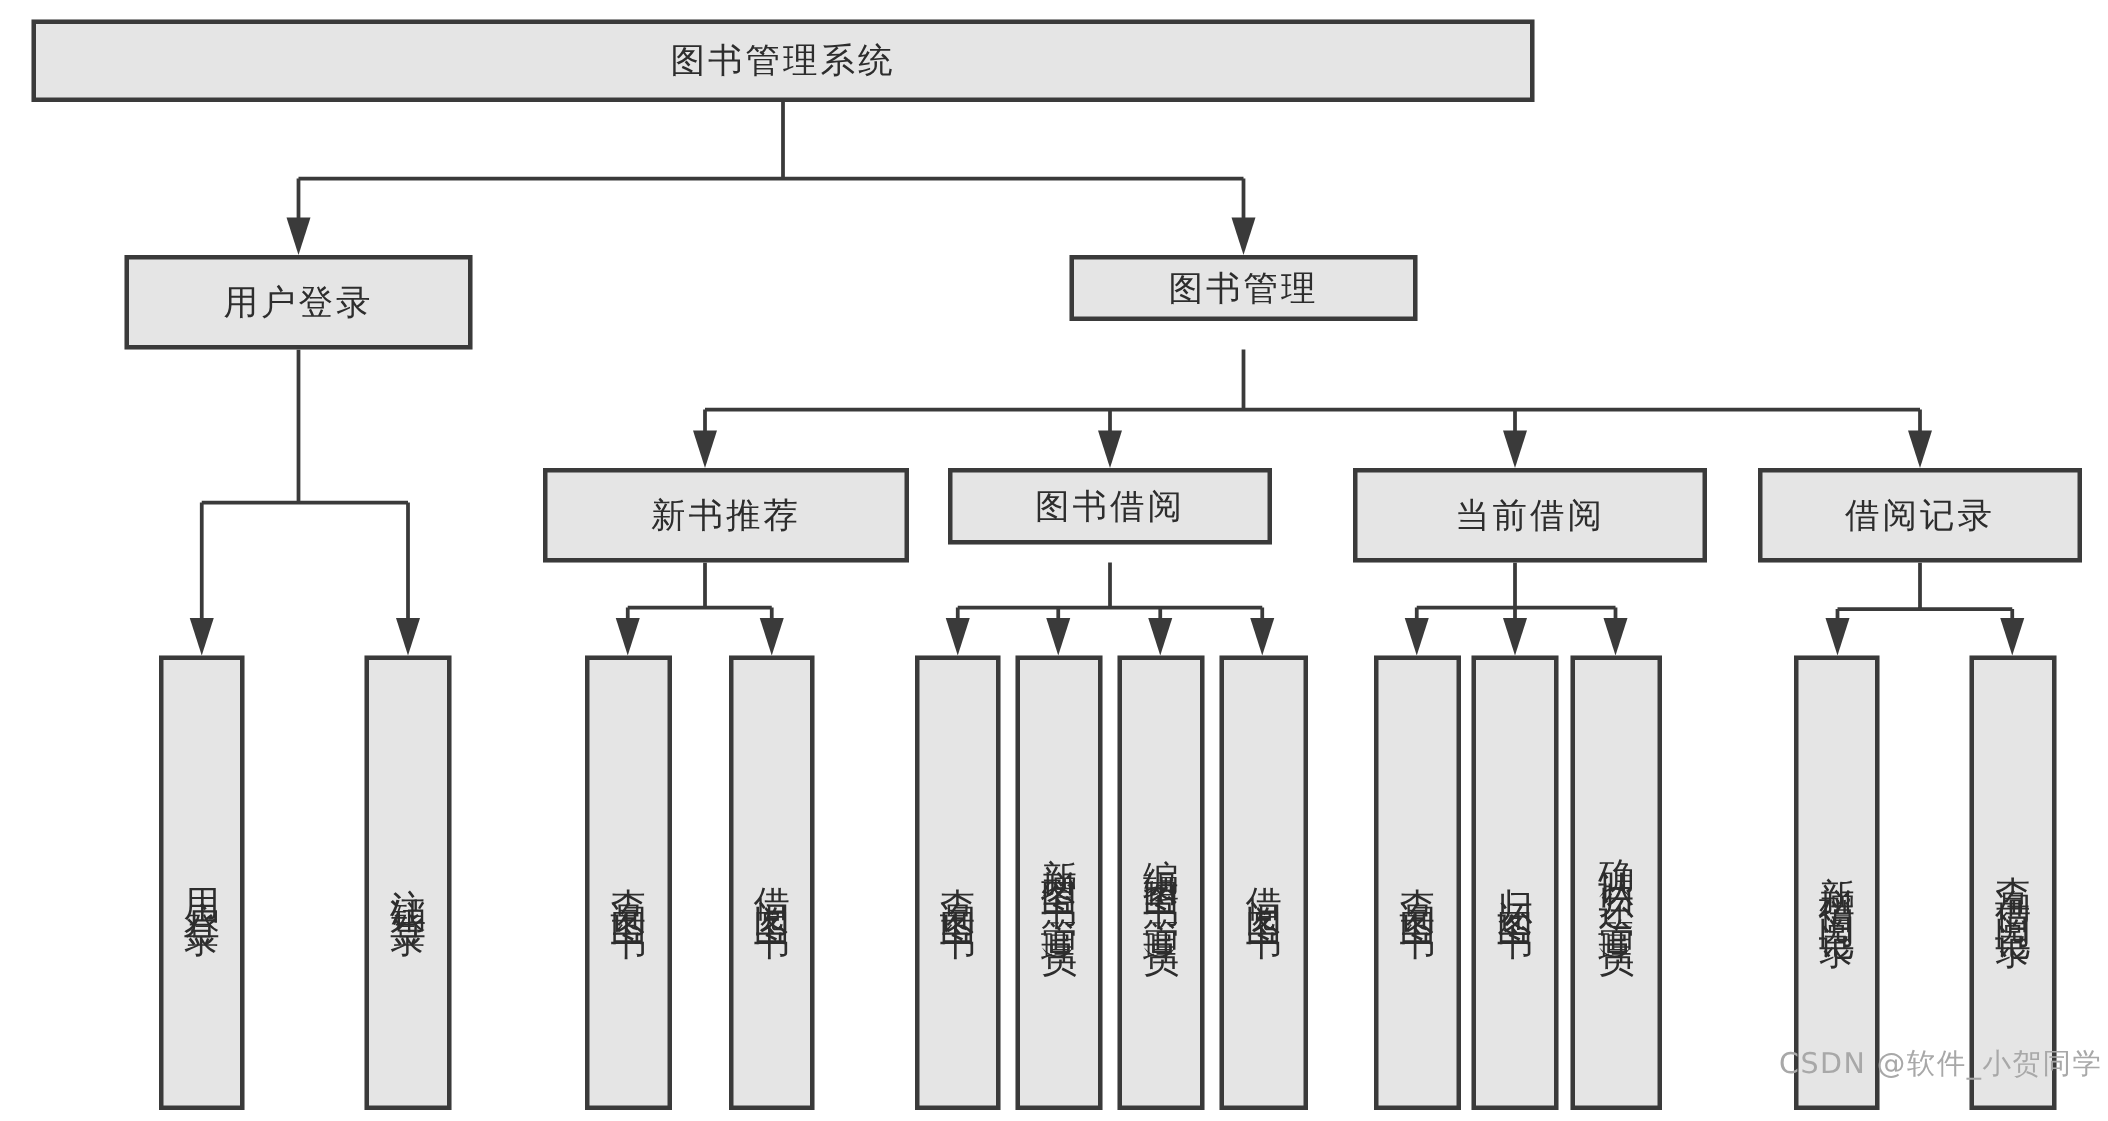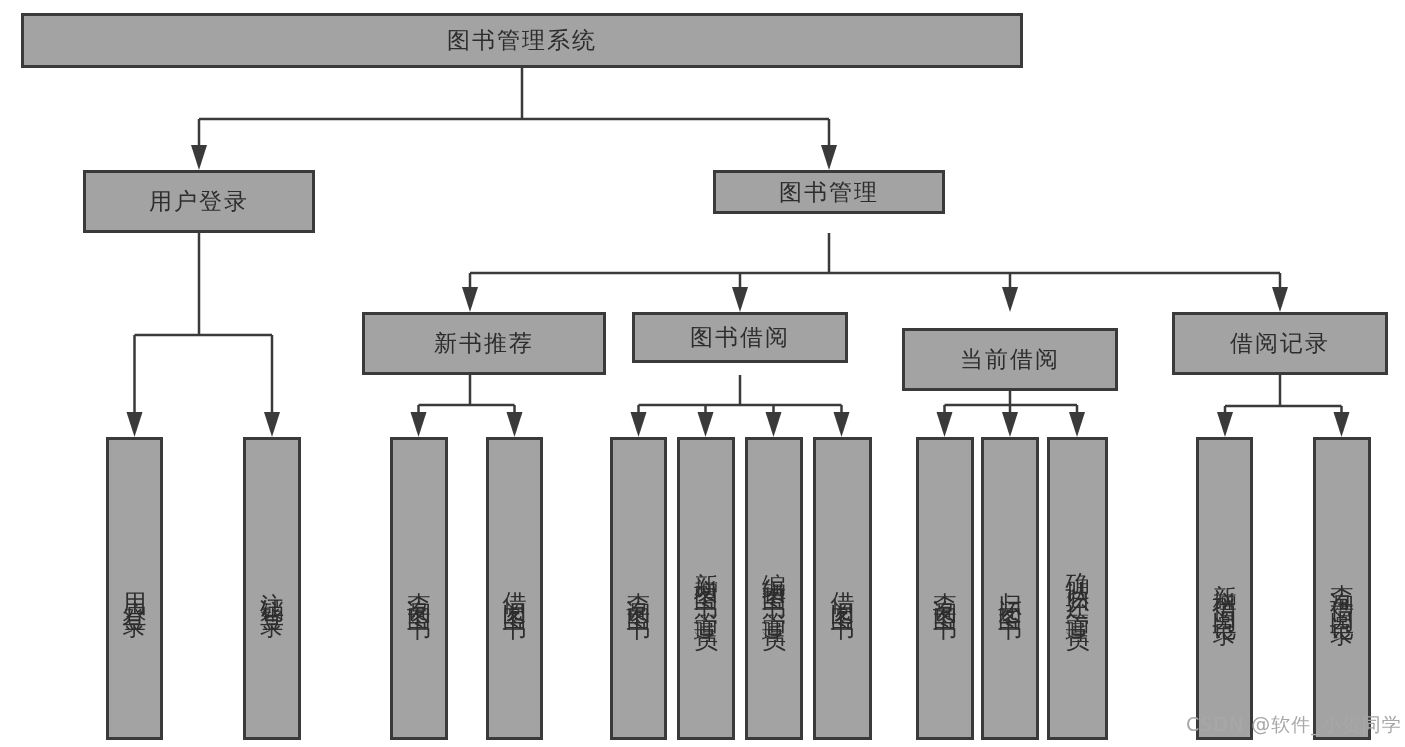--- a/index.html
+++ b/index.html
@@ -7,37 +7,37 @@
     position:relative;
     width:1405px;height:747px;
     background:#ffffff;
     overflow:hidden;
     font-family:"DejaVu Sans","Liberation Sans",sans-serif;
   }
   #wires{position:absolute;left:0;top:0;width:1405px;height:747px;pointer-events:none;}
   .box{
     position:absolute;
     box-sizing:border-box;
-    background:#a3a3a3;
+    background:#e5e5e5;
     border:3px solid #3a3a3a;
     display:flex;align-items:center;justify-content:center;
     color:#2d2d2d;
   }
   .h .lbl{font-size:23px;letter-spacing:2px;white-space:nowrap;}
   .v .lbl{
     writing-mode:vertical-rl;
     text-orientation:mixed;
     font-size:24px;
     letter-spacing:8px;
     line-height:1;
     white-space:nowrap;
   }
   #watermark{
     position:absolute;
-    left:1186px;top:712px;
+    left:1186px;top:696px;
     font-size:19px;
     color:#a8a8a8;
     letter-spacing:1px;
     white-space:nowrap;
     z-index:5;
   }
 </style>
 </head>
 <body>
 
@@ -93,21 +93,21 @@
   <div class="box h" style="left:713px;top:170px;width:232px;height:44px">
     <span class="lbl">图书管理</span>
   </div>
 
   <div class="box h" style="left:362px;top:312px;width:244px;height:63px">
     <span class="lbl">新书推荐</span>
   </div>
   <div class="box h" style="left:632px;top:312px;width:216px;height:51px">
     <span class="lbl">图书借阅</span>
   </div>
-  <div class="box h" style="left:902px;top:328px;width:216px;height:63px">
+  <div class="box h" style="left:902px;top:312px;width:236px;height:63px">
     <span class="lbl">当前借阅</span>
   </div>
   <div class="box h" style="left:1172px;top:312px;width:216px;height:63px">
     <span class="lbl">借阅记录</span>
   </div>
 
   <div class="box v" style="left:106px;top:437px;width:57px;height:303px">
     <span class="lbl">用户登录</span>
   </div>
   <div class="box v" style="left:243px;top:437px;width:58px;height:303px">

